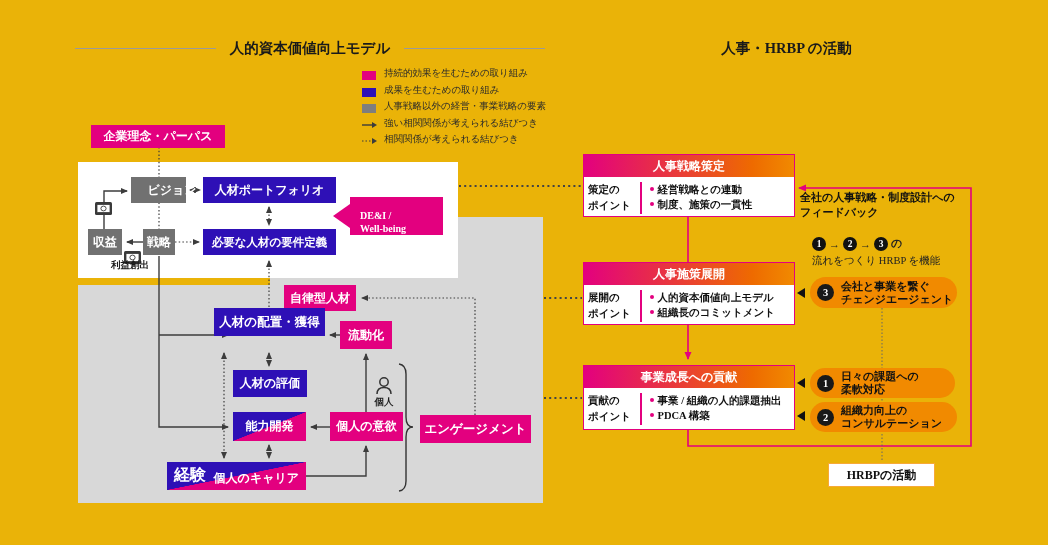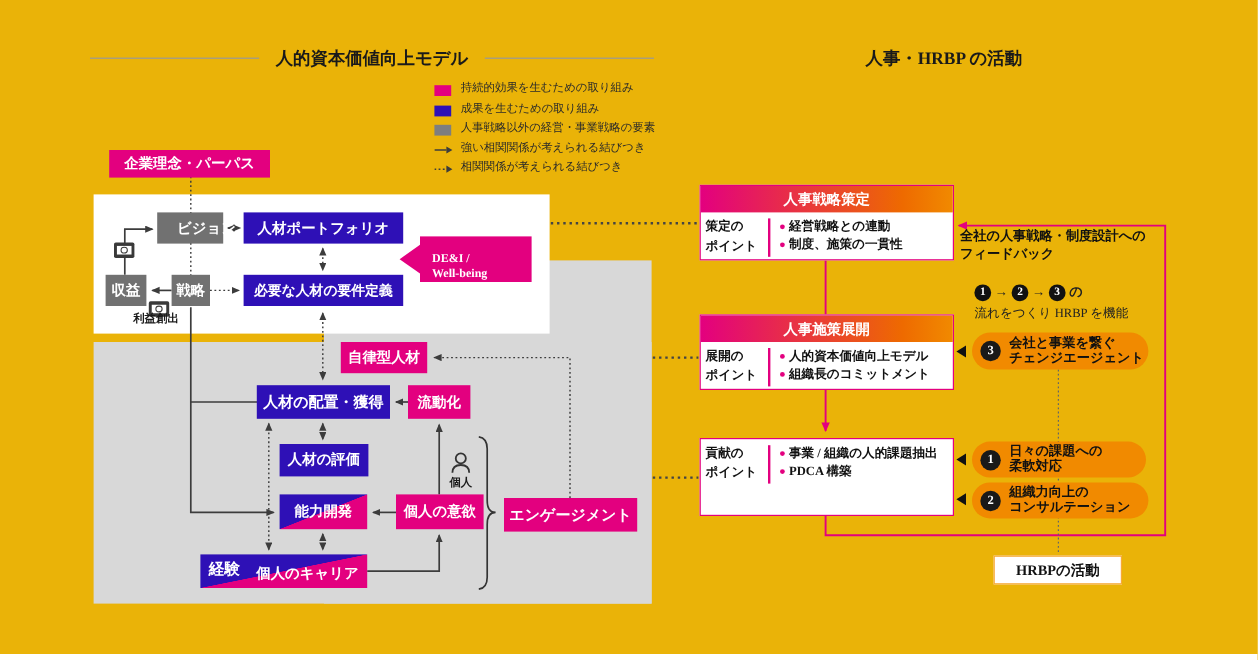--- a/index.html
+++ b/index.html
@@ -179,28 +179,28 @@
   <div class="bx blue" style="left:203px;top:177px;width:133px;height:26px;font-size:12px;">人材ポートフォリオ</div>
   <div class="bx pink" style="left:350px;top:197px;width:93px;height:38px;font-size:10px;flex-direction:column;align-items:flex-start;justify-content:flex-end;padding-left:10px;line-height:1.25;">
     <span>DE&amp;I /</span>
     <span>Well-being</span>
   </div>
   <div class="bx gbox" style="left:88px;top:229px;width:34px;height:26px;font-size:12px;">収益</div>
   <div class="bx gbox" style="left:143px;top:229px;width:32px;height:26px;font-size:12px;">戦略</div>
   <div class="bx blue" style="left:203px;top:229px;width:133px;height:26px;font-size:11.5px;">必要な人材の要件定義</div>
   <div class="plabel" style="left:104px;top:259px;width:52px;font-size:9.5px;text-align:center;">利益創出</div>
   <div class="bx pink" style="left:284px;top:285px;width:72px;height:26px;font-size:12px;text-align:center;">自律型人材</div>
-  <div class="bx blue" style="left:214px;top:321px;width:111px;height:28px;font-size:12.5px;">人材の配置・獲得</div>
+  <div class="bx blue" style="left:214px;top:308px;width:111px;height:28px;font-size:12.5px;">人材の配置・獲得</div>
   <div class="bx pink" style="left:340px;top:321px;width:52px;height:28px;font-size:12px;">流動化</div>
   <div class="bx blue" style="left:233px;top:370px;width:74px;height:27px;font-size:12px;">人材の評価</div>
   <div class="bx split" style="left:233px;top:412px;width:73px;height:29px;font-size:12px;">能力開発</div>
   <div class="bx pink" style="left:330px;top:412px;width:73px;height:29px;font-size:12px;">個人の意欲</div>
   <div class="bx pink" style="left:420px;top:415px;width:111px;height:28px;font-size:12.5px;">エンゲージメント</div>
   <div class="bx split" style="left:167px;top:462px;width:139px;height:28px;">
-    <span style="position:absolute;top:3px;left:7px;font-size:13px;">経験</span>
+    <span style="position:absolute;top:3px;left:7px;font-size:16px;">経験</span>
     <span style="position:absolute;bottom:3px;right:7px;font-size:12px;">個人のキャリア</span>
   </div>
   <div class="plabel" style="left:371px;top:396px;width:26px;font-size:9.5px;">個人</div>
 
   <div class="rbox" style="left:583px;top:154px;width:212px;height:63px;">
     <div class="rhead">人事戦略策定</div>
     <div class="rbody">
       <div class="rlabel">
         <span>策定の</span><br><span>ポイント</span>
       </div>
@@ -232,20 +232,21 @@
           </div>
         <div class="rpoint">
             <span class="bdot"></span>
             <span>組織長のコミットメント</span>
           </div>
       </div>
     </div>
   </div>
 
   <div class="rbox" style="left:583px;top:365px;width:212px;height:65px;">
+    <div class="rhead">事業成長への貢献</div>
     <div class="rbody">
       <div class="rlabel">
         <span>貢献の</span><br><span>ポイント</span>
       </div>
       <div class="rsep"></div>
       <div class="rpoints">
         <div class="rpoint">
             <span class="bdot"></span>
             <span>事業 / 組織の人的課題抽出</span>
           </div>

